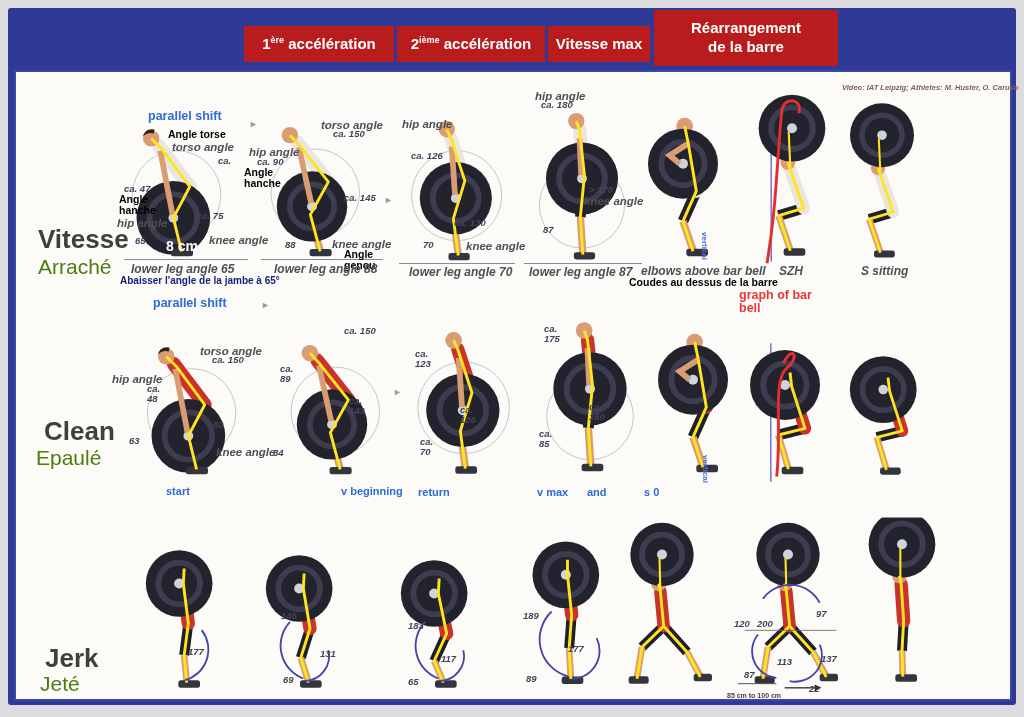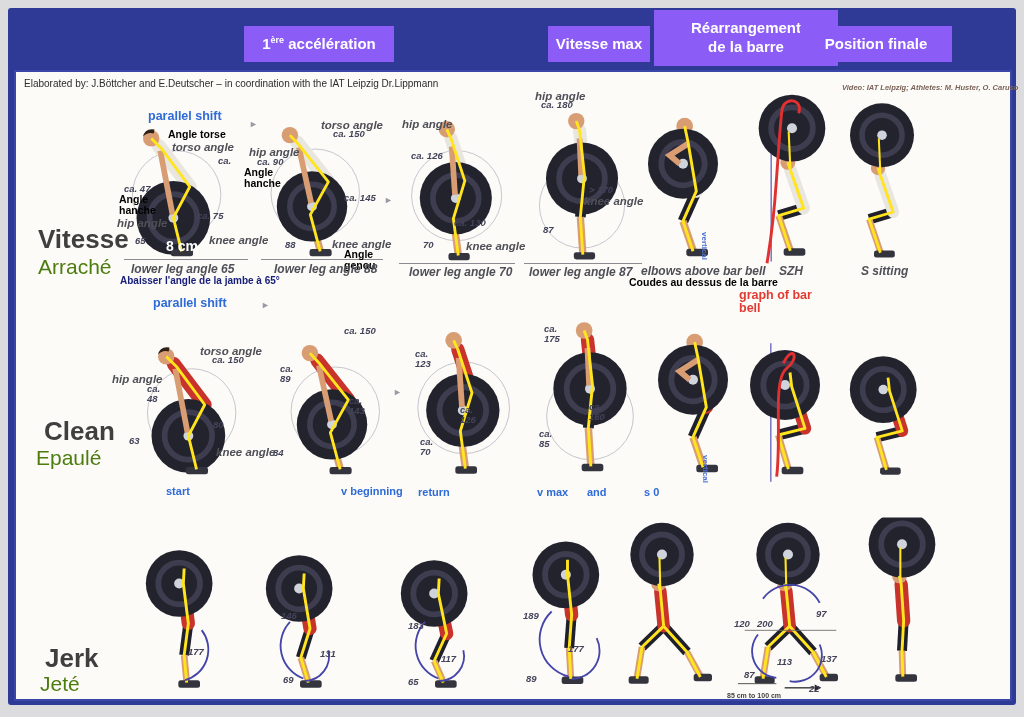--- a/index.html
+++ b/index.html
@@ -1,19 +1,19 @@
 <!DOCTYPE html>
 <html><head>
 <meta charset="utf-8">
 <style>
   html,body{margin:0;padding:0;}
   .stage{position:relative;width:1024px;height:717px;background:#dcdcde;font-family:"Liberation Sans",sans-serif;overflow:hidden;}
   .frame{position:absolute;left:8px;top:8px;width:1008px;height:697px;background:#2e3a96;border-radius:3px;}
   .content{position:absolute;left:14px;top:70px;width:994px;height:627px;background:#fcfbf7;border:2px solid #3a46a8;}
-  .hdr-box{position:absolute;background:#8b5cf6;color:#fff;font-weight:bold;font-size:15px;display:flex;align-items:center;justify-content:center;text-align:center;line-height:1.25;}
+  .hdr-box{position:absolute;background:#b91c1c;color:#fff;font-weight:bold;font-size:15px;display:flex;align-items:center;justify-content:center;text-align:center;line-height:1.25;}
   .hdr-box sup{font-size:9px;}
   .lbl{position:absolute;white-space:nowrap;line-height:1.05;}
   .pre{white-space:pre-line;}
   .hand{color:#4f4f58;font-style:italic;font-weight:bold;font-size:11.5px;}
   .cap{color:#4f4f58;font-style:italic;font-weight:bold;font-size:12px;}
   .num{color:#43435a;font-style:italic;font-weight:bold;font-size:9.5px;}
   .bb{color:#000;font-weight:bold;font-size:10.5px;}
   .navy{color:#18207a;font-weight:bold;font-size:10px;}
   .bluecap{color:#2f6bd8;font-weight:bold;font-size:12.5px;}
   .bluecap2{color:#2f6bd8;font-weight:bold;font-size:11px;}
@@ -32,32 +32,31 @@
 </head>
 <body>
 
 <div class="stage">
   <div class="frame"></div>
   <div class="content"></div>
 
   <div class="hdr-box" style="left:244px;top:26px;width:150px;height:36px">
       <span><span>1</span><sup>ère</sup><span> accélération</span></span>
     </div>
+  <div class="hdr-box" style="left:397px;top:26px;width:148px;height:36px">
+      <span><span>2</span><sup>ième</sup><span> accélération</span></span>
+    </div>
   <div class="hdr-box" style="left:548px;top:26px;width:102px;height:36px">
       <span>Vitesse max</span>
     </div>
   <div class="hdr-box" style="left:654px;top:10px;width:184px;height:56px;flex-direction:column">
     <div>Réarrangement</div>
     <div>de la barre</div>
   </div>
-  <div class="hdr-box" style="left:800px;top:26px;width:152px;height:36px">
-      <span>Position finale</span>
-    </div>
-
-  <div class="lbl credit" style="left:24px;top:79px">Elaborated by: J.Böttcher and E.Deutscher – in coordination with the IAT Leipzig Dr.Lippmann</div>
+
   <div class="lbl vidcredit" style="left:842px;top:84px">Video: IAT Leipzig;  Athletes: M. Huster, O. Caruso</div>
 
   <div class="lbl rowlab-en" style="left:38px;top:226px">Vitesse</div>
   <div class="lbl rowlab-fr" style="left:38px;top:256px">Arraché</div>
   <div class="lbl rowlab-en" style="left:44px;top:418px">Clean</div>
   <div class="lbl rowlab-fr" style="left:36px;top:447px">Epaulé</div>
   <div class="lbl rowlab-en" style="left:45px;top:645px">Jerk</div>
   <div class="lbl rowlab-fr" style="left:40px;top:673px">Jeté</div>
 
   <svg width="0" height="0" style="position:absolute">

